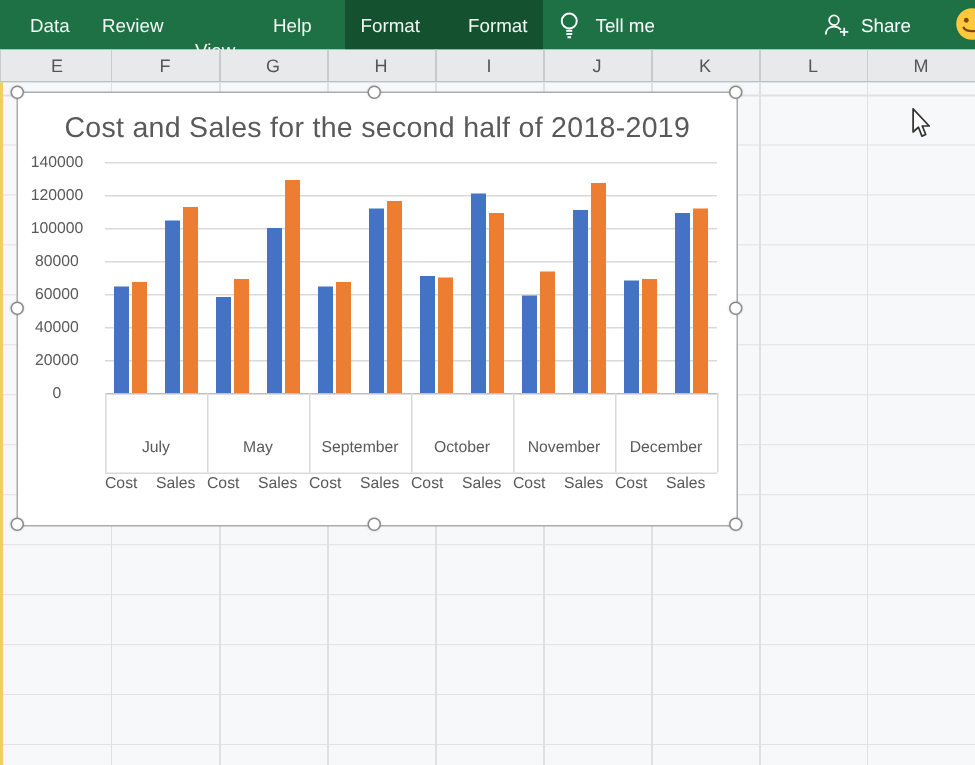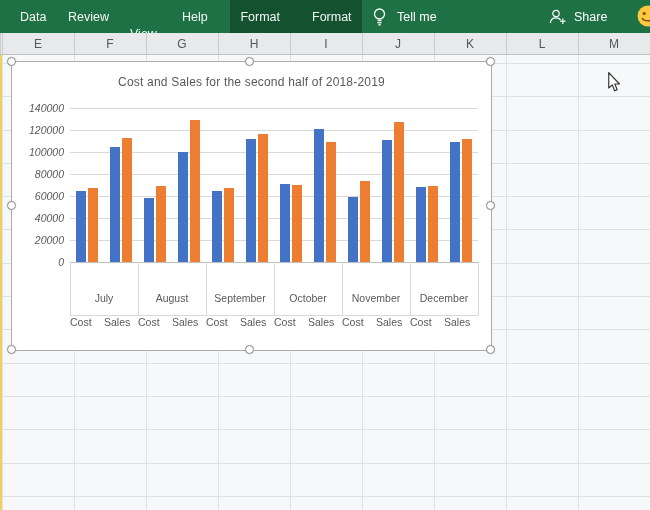--- a/index.html
+++ b/index.html
@@ -26,24 +26,24 @@
   
   #sheet { position:absolute; left:0; top:55px; width:650px; height:455px; background:#f7f8f9;
     background-image:
       repeating-linear-gradient(90deg,#dfe1e3 0 1px,transparent 1px 72px),
       repeating-linear-gradient(180deg,#dfe1e3 0 1px,transparent 1px 33.3px);
     background-position:2px 0, 0 8px; }
   #left-strip { position:absolute; left:0; top:55px; width:2px; height:455px; background:#efcf5e; }
 
   
   #chart { position:absolute; left:12px; top:62px; width:479px; height:288px; background:#ffffff; outline:1px solid #ababab; }
-  #chart-title { position:absolute; top:13px; left:0; width:100%; text-align:center; font-size:12px; color:#595959; letter-spacing:0.2px; }
+  #chart-title { position:absolute; top:13px; left:0; width:100%; text-align:center; font-size:19px; color:#595959; letter-spacing:0.2px; }
   .gridline { position:absolute; height:1px; background:#d9d9d9; }
   .axisline { position:absolute; height:1px; background:#bfbfbf; }
-  .ylab { position:absolute; width:52px; text-align:right; font-size:10.5px; color:#595959;font-style:italic; }
+  .ylab { position:absolute; width:52px; text-align:center; font-size:10.5px; color:#595959; }
   .bar { position:absolute; }
   .vsep { position:absolute; width:1px; background:#d9d9d9; }
   .sublab { position:absolute; text-align:left; font-size:10.5px; color:#595959;margin-top:48px; }
   .monlab { position:absolute; text-align:center; font-size:10.5px; color:#595959; }
   #legend { position:absolute; top:258px; left:0; width:100%; display:flex; justify-content:center; gap:16px; }
   .leg-item { display:flex; align-items:center; gap:5px; font-size:10.5px; color:#595959; }
   .leg-sw { width:9px; height:9px; display:inline-block; }
   .handle { position:absolute; width:9px; height:9px; border-radius:50%; background:#fff; border:1.5px solid #8a8a8a; box-shadow:0 0 2px rgba(0,0,0,.15); }
 
   #cursor { position:absolute; left:607px; top:72px; }
@@ -130,21 +130,21 @@
       <div class="bar" style="left: 98px; top: 84.5px; width: 10px; height: 115.5px; background: rgb(68, 114, 196);"></div>
       <div class="bar" style="left: 110px; top: 75.7px; width: 10px; height: 124.3px; background: rgb(237, 125, 49);"></div>
       <div class="sublab" style="left: 92px; top: 206px; width: 34px;">Sales</div>
       <div class="monlab" style="left: 58px; top: 230px; width: 68px;">July</div>
       <div class="bar" style="left: 132px; top: 136.2px; width: 10px; height: 63.8px; background: rgb(68, 114, 196);"></div>
       <div class="bar" style="left: 144px; top: 124.1px; width: 10px; height: 75.9px; background: rgb(237, 125, 49);"></div>
       <div class="sublab" style="left: 126px; top: 206px; width: 34px;">Cost</div>
       <div class="bar" style="left: 166px; top: 90px; width: 10px; height: 110px; background: rgb(68, 114, 196);"></div>
       <div class="bar" style="left: 178px; top: 58.1px; width: 10px; height: 141.9px; background: rgb(237, 125, 49);"></div>
       <div class="sublab" style="left: 160px; top: 206px; width: 34px;">Sales</div>
-      <div class="monlab" style="left: 126px; top: 230px; width: 68px;">August</div>
+      <div class="monlab" style="left: 126px; top: 230px; width: 68px;">May</div>
       <div class="bar" style="left: 200px; top: 128.5px; width: 10px; height: 71.5px; background: rgb(68, 114, 196);"></div>
       <div class="bar" style="left: 212px; top: 126.3px; width: 10px; height: 73.7px; background: rgb(237, 125, 49);"></div>
       <div class="sublab" style="left: 194px; top: 206px; width: 34px;">Cost</div>
       <div class="bar" style="left: 234px; top: 76.8px; width: 10px; height: 123.2px; background: rgb(68, 114, 196);"></div>
       <div class="bar" style="left: 246px; top: 72.4px; width: 10px; height: 127.6px; background: rgb(237, 125, 49);"></div>
       <div class="sublab" style="left: 228px; top: 206px; width: 34px;">Sales</div>
       <div class="monlab" style="left: 194px; top: 230px; width: 68px;">September</div>
       <div class="bar" style="left: 268px; top: 121.9px; width: 10px; height: 78.1px; background: rgb(68, 114, 196);"></div>
       <div class="bar" style="left: 280px; top: 123px; width: 10px; height: 77px; background: rgb(237, 125, 49);"></div>
       <div class="sublab" style="left: 262px; top: 206px; width: 34px;">Cost</div>

